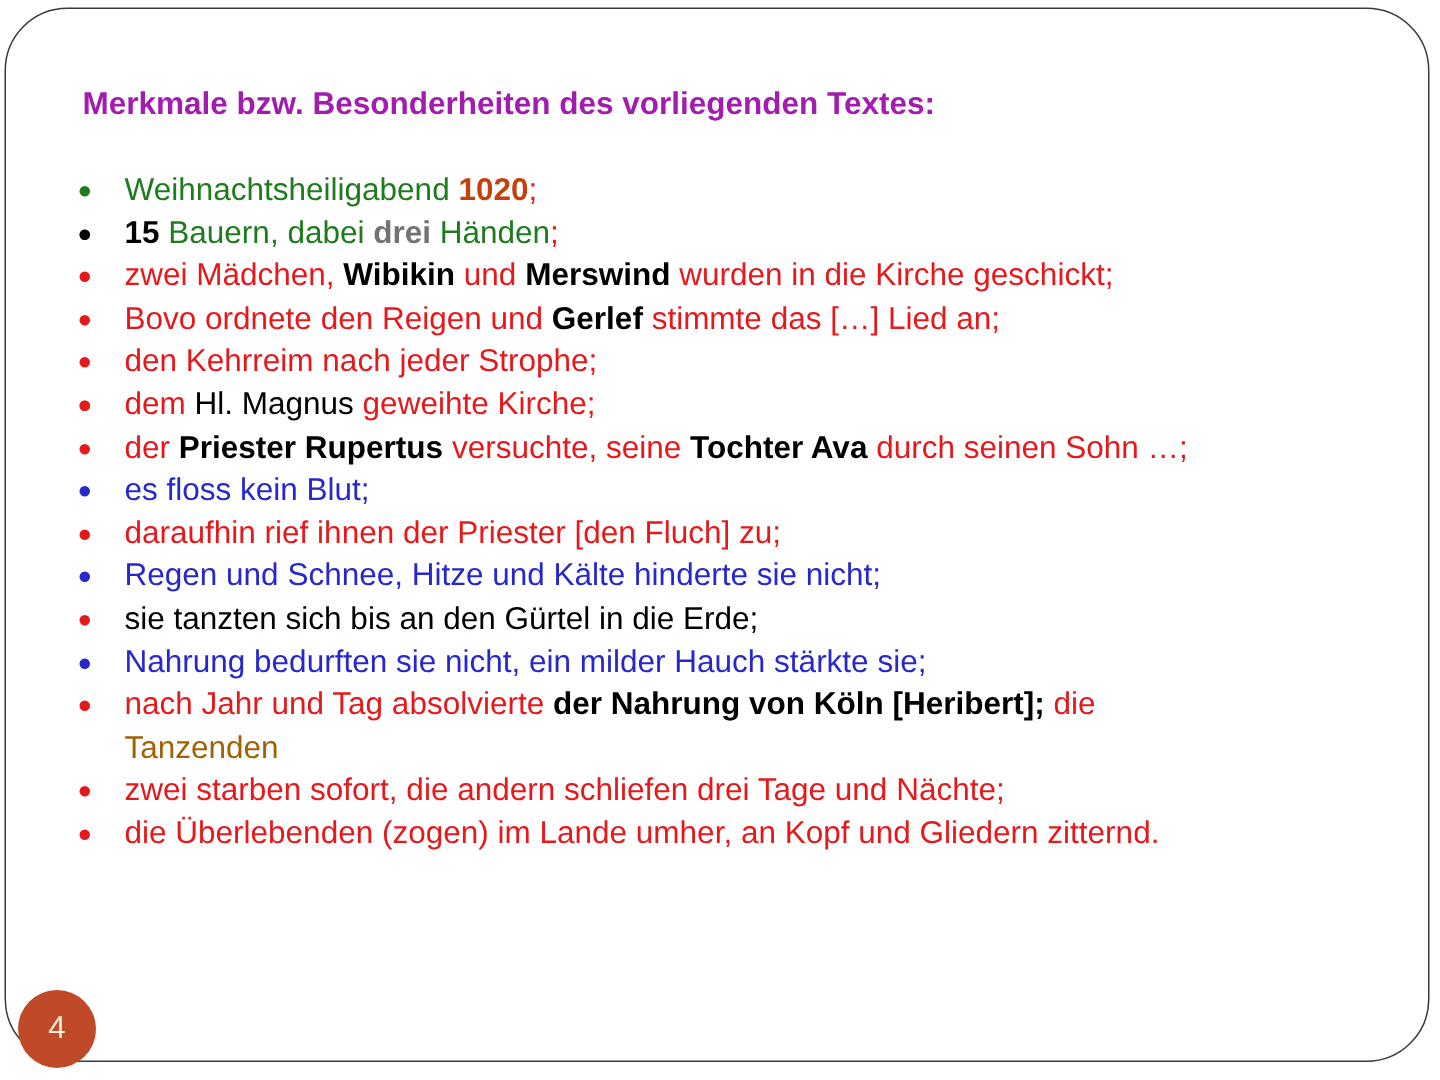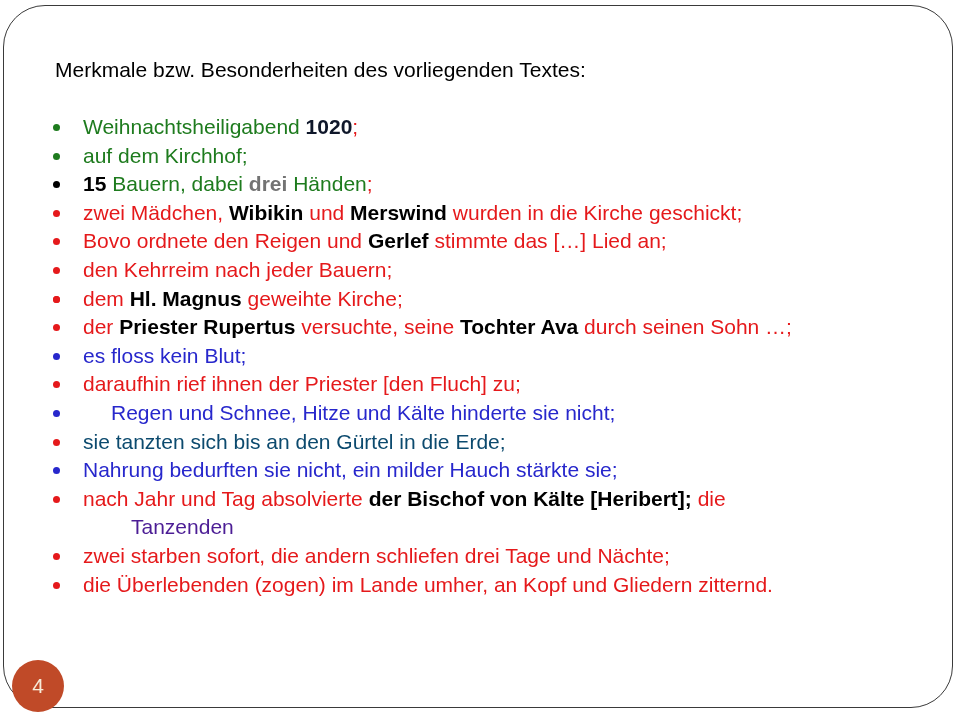--- a/index.html
+++ b/index.html
@@ -28,22 +28,22 @@
     pointer-events: none;
   }
   .content {
     position: absolute;
     left: 55px;
     top: 55px;
     width: 860px;
   }
   .title {
     font-size: 21px;
-    font-weight: 400;
-    color: #000000;
+    font-weight: 700;
+    color: #a21caf;
     line-height: 30px;
     white-space: pre-wrap;
   }
   ul.bullets {
     list-style: none;
     margin: 28px 0 0 -2px;
     padding: 0;
     width: 852px;
   }
   ul.bullets li {
@@ -79,35 +79,35 @@
 </head>
 <body>
 
 <div class="slide">
   <div class="frame" style="border-color: rgb(58, 58, 58);"></div>
 
   <div class="content">
     <div class="title">Merkmale bzw. Besonderheiten des vorliegenden Textes:</div>
 
     <ul class="bullets">
-        <li><span class="dot" style="background: rgb(30, 123, 30);"></span><span style="color: rgb(30, 123, 30);">Weihnachtsheiligabend </span><span style="color: #0f172a; font-weight: 700;">1020</span><span style="color: rgb(229, 25, 27);">;</span></li>
-        <li><span class="dot" style="background: rgb(30, 123, 30);"></span><span style="color: rgb(30, 123, 30);">auf dem Kirchhof;</span></li>
+        <li><span class="dot" style="background: rgb(30, 123, 30);"></span><span style="color: rgb(30, 123, 30);">Weihnachtsheiligabend </span><span style="color: #c2410c; font-weight: 700;">1020</span><span style="color: rgb(229, 25, 27);">;</span></li>
+        <li><span class="dot" style="background: rgb(30, 123, 30);"></span></li>
         <li><span class="dot" style="background: rgb(0, 0, 0);"></span><span style="color: rgb(0, 0, 0); font-weight: 700;">15 </span><span style="color: rgb(30, 123, 30);">Bauern, dabei </span><span style="color: #737373; font-weight: 700;">drei </span><span style="color: rgb(30, 123, 30);">Händen</span><span style="color: rgb(229, 25, 27);">;</span></li>
         <li><span class="dot" style="background: rgb(229, 25, 27);"></span><span style="color: rgb(229, 25, 27);">zwei Mädchen, </span><span style="color: rgb(0, 0, 0); font-weight: 700;">Wibikin </span><span style="color: rgb(229, 25, 27);">und </span><span style="color: rgb(0, 0, 0); font-weight: 700;">Merswind </span><span style="color: rgb(229, 25, 27);">wurden in die Kirche geschickt;</span></li>
         <li><span class="dot" style="background: rgb(229, 25, 27);"></span><span style="color: rgb(229, 25, 27); margin-top: 16px;">Bovo ordnete den Reigen und </span><span style="color: rgb(0, 0, 0); font-weight: 700;">Gerlef </span><span style="color: rgb(229, 25, 27);">stimmte das […] Lied an;</span></li>
-        <li><span class="dot" style="background: rgb(229, 25, 27);"></span><span style="color: rgb(229, 25, 27);">den Kehrreim nach jeder Bauern;</span></li>
+        <li><span class="dot" style="background: rgb(229, 25, 27);"></span><span style="color: rgb(229, 25, 27);">den Kehrreim nach jeder Strophe;</span></li>
         <li><span class="dot" style="background: rgb(229, 25, 27);"></span></li>
-        <li><span class="dot" style="background: rgb(229, 25, 27);"></span><span style="color: rgb(229, 25, 27);">dem </span><span style="color: rgb(0, 0, 0); font-weight: 700;">Hl. Magnus </span><span style="color: rgb(229, 25, 27);">geweihte Kirche;</span></li>
+        <li><span class="dot" style="background: rgb(229, 25, 27);"></span><span style="color: rgb(229, 25, 27);">dem </span><span style="color: rgb(0, 0, 0); font-weight: 400;">Hl. Magnus </span><span style="color: rgb(229, 25, 27);">geweihte Kirche;</span></li>
         <li><span class="dot" style="background: rgb(229, 25, 27);"></span><span style="color: rgb(229, 25, 27);">der </span><span style="color: rgb(0, 0, 0); font-weight: 700;">Priester Rupertus </span><span style="color: rgb(229, 25, 27);">versuchte, seine </span><span style="color: rgb(0, 0, 0); font-weight: 700;">Tochter Ava </span><span style="color: rgb(229, 25, 27);">durch seinen Sohn …;</span></li>
         <li><span class="dot" style="background: rgb(39, 39, 204);"></span><span style="color: rgb(39, 39, 204);">es floss kein Blut;</span></li>
         <li><span class="dot" style="background: rgb(229, 25, 27);"></span><span style="color: rgb(229, 25, 27);">daraufhin rief ihnen der Priester [den Fluch] zu;</span></li>
-        <li><span class="dot" style="background: rgb(39, 39, 204);"></span><span style="color: rgb(39, 39, 204); margin-left: 28px;">Regen und Schnee, Hitze und Kälte hinderte sie nicht;</span></li>
-        <li><span class="dot" style="background: rgb(229, 25, 27);"></span><span style="color: #0c4a6e;">sie tanzten sich bis an den Gürtel in die Erde;</span></li>
+        <li><span class="dot" style="background: rgb(39, 39, 204);"></span><span style="color: rgb(39, 39, 204);">Regen und Schnee, Hitze und Kälte hinderte sie nicht;</span></li>
+        <li><span class="dot" style="background: rgb(229, 25, 27);"></span><span style="color: #000000;">sie tanzten sich bis an den Gürtel in die Erde;</span></li>
         <li><span class="dot" style="background: rgb(39, 39, 204);"></span><span style="color: rgb(39, 39, 204);">Nahrung bedurften sie nicht, ein milder Hauch stärkte sie;</span></li>
-        <li><span class="dot" style="background: rgb(229, 25, 27);"></span><span style="color: rgb(229, 25, 27);">nach Jahr und Tag absolvierte </span><span style="color: rgb(0, 0, 0); font-weight: 700;">der Bischof von Kälte [Heribert];</span><span style="color: rgb(229, 25, 27);"> die</span><br><span style="color: #4c1d95; margin-left: 48px;">Tanzenden</span></li>
+        <li><span class="dot" style="background: rgb(229, 25, 27);"></span><span style="color: rgb(229, 25, 27);">nach Jahr und Tag absolvierte </span><span style="color: rgb(0, 0, 0); font-weight: 700;">der Nahrung von Köln [Heribert];</span><span style="color: rgb(229, 25, 27);"> die</span><br><span style="color: #a16207;">Tanzenden</span></li>
         <li><span class="dot" style="background: rgb(229, 25, 27);"></span><span style="color: rgb(229, 25, 27);">zwei starben sofort, die andern schliefen drei Tage und Nächte;</span></li>
         <li><span class="dot" style="background: rgb(229, 25, 27);"></span><span style="color: rgb(229, 25, 27);">die Überlebenden (zogen) im Lande umher, an Kopf und Gliedern zitternd.</span></li>
       </ul>
   </div>
 
   <div class="badge" style="background: rgb(192, 74, 40); color: rgb(247, 236, 217);">
     <span>4</span>
   </div>
 </div>
 

